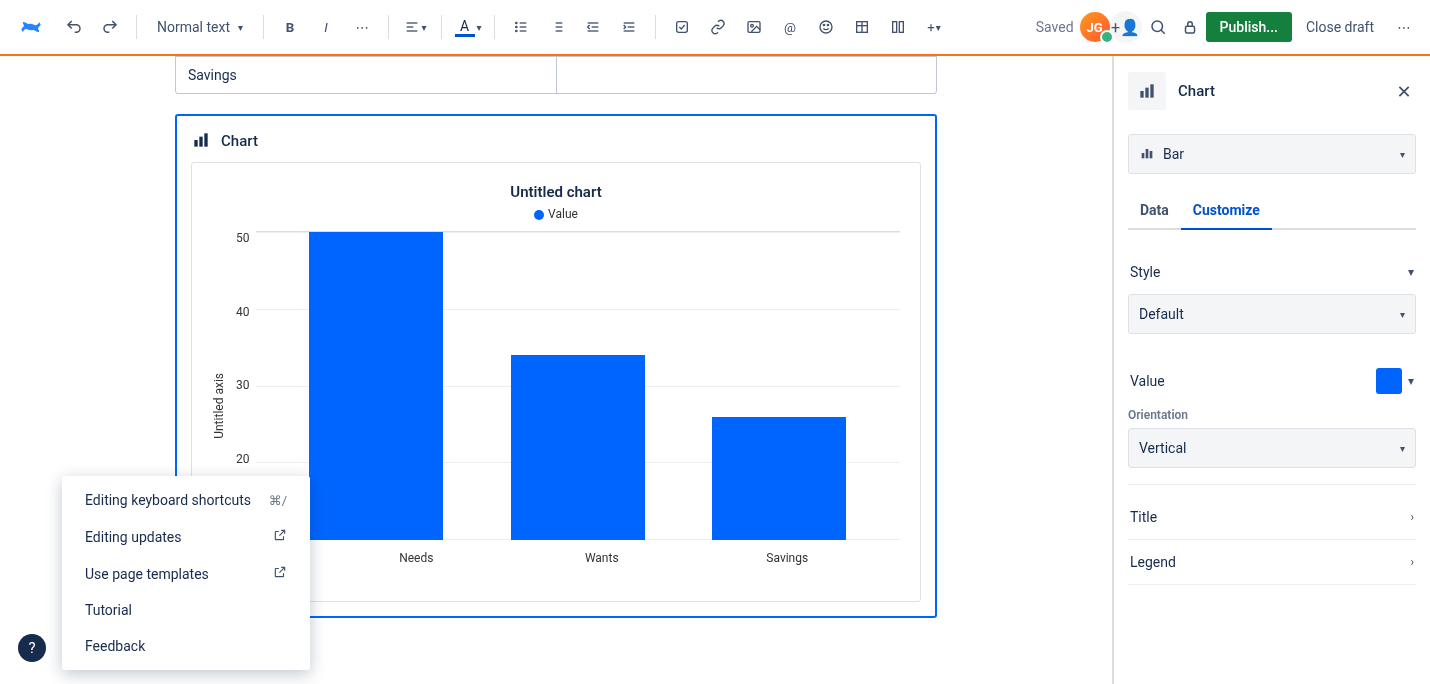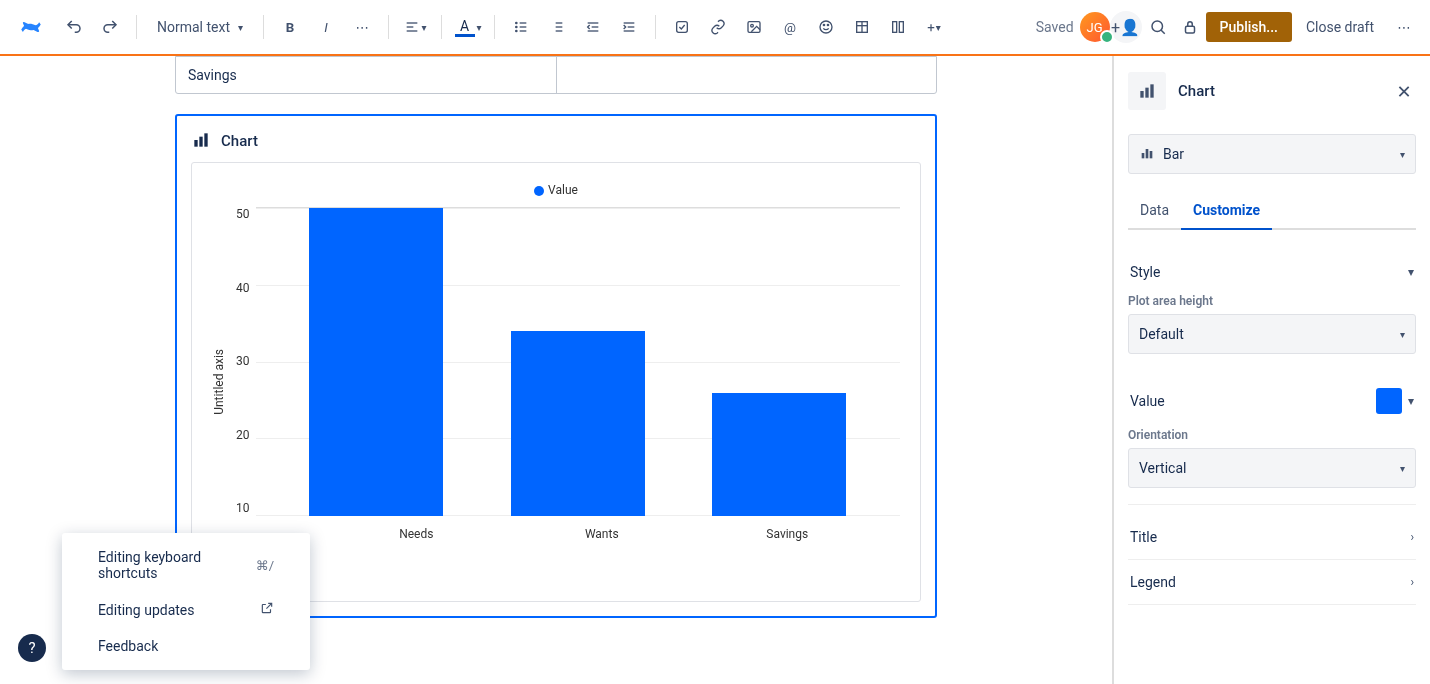--- a/index.html
+++ b/index.html
@@ -7,24 +7,24 @@
 
 
 .toolbar { height: 56px; border-bottom: 2px solid #f97316; display: flex; align-items: center; padding: 0 10px; gap: 4px; }
 .logo { width: 28px; height: 28px; margin: 0 8px; display: flex; align-items: center; }
 .tb-btn { width: 32px; height: 32px; border: none; background: none; border-radius: 4px; display: inline-flex; align-items: center; justify-content: center; cursor: pointer; color: #42526E; }
 .divider { width: 1px; height: 24px; background: #ddd; margin: 0 6px; }
 .text-style-btn { padding: 0 10px; height: 32px; border: none; background: none; border-radius: 3px; display: inline-flex; align-items: center; gap: 8px; cursor: pointer; color: #42526E; font-size: 14px; }
 .caret { font-size: 10px; color: #42526E; }
 .right-group { margin-left: auto; display: flex; align-items: center; }
 .saved-text { color: #6B778C; font-size: 14px; margin-right: 6px; }
-.avatar { width: 30px; height: 30px; border-radius: 50%; background: linear-gradient(135deg,#FF991F,#FF5630); color: #fff; display: flex; align-items: center; justify-content: center; font-size: 13px; font-weight: 400; position: relative; }
+.avatar { width: 30px; height: 30px; border-radius: 50%; background: linear-gradient(135deg,#FF991F,#FF5630); color: #fff; display: flex; align-items: center; justify-content: center; font-size: 13px; font-weight: 700; position: relative; }
 .avatar-badge { position: absolute; bottom: -2px; right: -4px; width: 14px; height: 14px; background: #36B37E; border: 2px solid #fff; border-radius: 50%; }
 .add-user { width: 32px; height: 32px; border-radius: 50%; background: #F4F5F7; border: none; color: #42526E; font-size: 16px; cursor: pointer; display: inline-flex; align-items: center; justify-content: center; }
-.publish-btn { background: #a16207; color: #fff; border: none; padding: 7px 14px; border-radius: 3px; font-size: 14px; font-weight: 500; cursor: pointer; }
+.publish-btn { background: #15803d; color: #fff; border: none; padding: 7px 14px; border-radius: 3px; font-size: 14px; font-weight: 500; cursor: pointer; }
 .close-draft-btn { background: none; border: none; padding: 7px 14px; color: #42526E; font-size: 14px; cursor: pointer; }
 
 
 .main { position: absolute; top: 56px; bottom: 0; left: 0; right: 0; display: flex; }
 .editor-area { flex: 1; padding: 0 175px 20px; position: relative; }
 .table-frag { height: 38px; border: 1px solid #C1C7D0; border-bottom-left-radius: 3px; border-bottom-right-radius: 3px; display: flex; margin-bottom: 20px; }
 .table-frag .cell { flex: 1; padding: 10px 12px; color: #172B4D; font-size: 14px; }
 .table-frag .cell + .cell { border-left: 1px solid #C1C7D0; }
 
 
@@ -50,32 +50,32 @@
 
 .right-panel { width: 318px; border-left: 2px solid #ddd; padding: 16px 14px; overflow-y: auto; }
 .rp-header { display: flex; align-items: center; gap: 12px; margin-bottom: 24px; }
 .rp-header .icon-box { width: 38px; height: 38px; border-radius: 3px; background: #F4F5F7; display: flex; align-items: center; justify-content: center; color: #42526E; }
 .rp-header-title { font-size: 15px; color: #172B4D; font-weight: 500; flex: 1; }
 .rp-close { background: none; border: none; color: #42526E; font-size: 18px; cursor: pointer; width: 24px; height: 24px; }
 .rp-label { font-size: 12px; font-weight: 600; color: #6B778C; margin-bottom: 6px; display: block; }
 .rp-select { width: 100%; height: 40px; background: #F4F5F7; border: 1px solid #DFE1E6; border-radius: 3px; padding: 0 10px; display: flex; align-items: center; justify-content: space-between; cursor: pointer; color: #172B4D; font-size: 14px; margin-bottom: 20px; }
 .rp-select .left { display: flex; align-items: center; gap: 8px; }
 .rp-tabs { display: flex; border-bottom: 2px solid #ddd; margin-bottom: 20px; }
-.rp-tab { padding: 8px 12px 10px; font-size: 14px; color: #42526E; cursor: pointer; background: none; border: none; position: relative; }
+.rp-tab { padding: 8px 12px 10px; font-size: 14px; color: #42526E; cursor: pointer; background: none; border: none; position: relative; font-weight: bold; }
 .rp-tab.active { color: #0052CC; font-weight: 700; }
 .rp-tab.active::after { content:''; position: absolute; left: 0; right: 0; bottom: -2px; height: 2px; background: #0052CC; }
 .rp-row { display: flex; align-items: center; justify-content: space-between; padding: 14px 2px; font-size: 14px; color: #172B4D; }
 .rp-row .chev { color: #42526E; font-size: 12px; }
 .rp-section { border-bottom: 1px solid #eee; padding-bottom: 10px; margin-bottom: 10px; }
 .color-chip { width: 26px; height: 26px; border-radius: 3px; background: #0065FF; display: inline-block; }
 .color-row { display: flex; align-items: center; gap: 6px; }
 
 
 .help-popup { position: absolute; left: 62px; bottom: 14px; width: 248px; background: #fff; border-radius: 3px; box-shadow: 0 4px 16px rgba(9,30,66,0.25); padding: 6px 0; z-index: 50; }
-.help-item { display: flex; align-items: center; justify-content: space-between; padding: 10px 36px; font-size: 14px; color: #172B4D; cursor: pointer; }
+.help-item { display: flex; align-items: center; justify-content: space-between; padding: 10px 23px; font-size: 14px; color: #172B4D; cursor: pointer; }
 .help-shortcut { color: #6B778C; font-size: 13px; }
 .ext-icon { color: #42526E; }
 .help-fab { position: absolute; left: 18px; bottom: 22px; width: 28px; height: 28px; border-radius: 50%; background: #172B4D; color: #fff; display: flex; align-items: center; justify-content: center; font-size: 15px; cursor: pointer; z-index: 40; }
 
 .text-color-box { width: 20px; height: 20px; border-bottom: 3px solid #0052CC; display: inline-flex; align-items: center; justify-content: center; font-size: 14px; color: #172B4D; }
 </style>
 </head>
 <body>
 
 <div class="toolbar">
@@ -237,20 +237,21 @@
     <div class="chart-block">
       <div class="chart-header">
         <span class="icon"><svg width="20" height="20" viewBox="0 0 24 24" fill="currentColor">
               <rect x="4" y="12" width="4" height="8"></rect>
               <rect x="10" y="8" width="4" height="12"></rect>
               <rect x="16" y="4" width="4" height="16"></rect>
             </svg></span>
         <span class="chart-header-text">Chart</span>
       </div>
       <div class="chart-canvas">
+        <div class="chart-title">Untitled chart</div>
         <div class="legend-row">
           <span class="dot"></span><span>Value</span>
         </div>
         <div class="plot-wrap">
           <div class="y-axis-label">Untitled axis</div>
           <div class="y-ticks">
             <span>50</span>
             <span>40</span>
             <span>30</span>
             <span>20</span>
@@ -312,21 +313,20 @@
     <div class="rp-tabs">
       <button class="rp-tab">Data</button>
       <button class="rp-tab active">Customize</button>
     </div>
 
     <div class="rp-section">
       <div class="rp-row">
         <span>Style</span>
         <span class="chev">▾</span>
       </div>
-      <label class="rp-label">Plot area height</label>
       <div class="rp-select">
         <span>Default</span>
         <span class="caret">▾</span>
       </div>
       <div class="rp-row">
         <span>Value</span>
         <span class="color-row">
           <span class="color-chip"></span>
           <span class="chev">▾</span>
         </span>
@@ -357,15 +357,26 @@
   </div>
   <div class="help-item">
     <span>Editing updates</span>
     <span class="ext-icon"><svg width="14" height="14" viewBox="0 0 24 24" fill="none" stroke="currentColor" stroke-width="2">
           <path d="M14 4h6v6"></path>
           <path d="M20 4l-9 9"></path>
           <path d="M18 14v5a1 1 0 0 1-1 1H5a1 1 0 0 1-1-1V7a1 1 0 0 1 1-1h5"></path>
         </svg></span>
   </div>
   <div class="help-item">
+    <span>Use page templates</span>
+    <span class="ext-icon"><svg width="14" height="14" viewBox="0 0 24 24" fill="none" stroke="currentColor" stroke-width="2">
+          <path d="M14 4h6v6"></path>
+          <path d="M20 4l-9 9"></path>
+          <path d="M18 14v5a1 1 0 0 1-1 1H5a1 1 0 0 1-1-1V7a1 1 0 0 1 1-1h5"></path>
+        </svg></span>
+  </div>
+  <div class="help-item">
+    <span>Tutorial</span>
+  </div>
+  <div class="help-item">
     <span>Feedback</span>
   </div>
 </div>
 
 </body></html>

